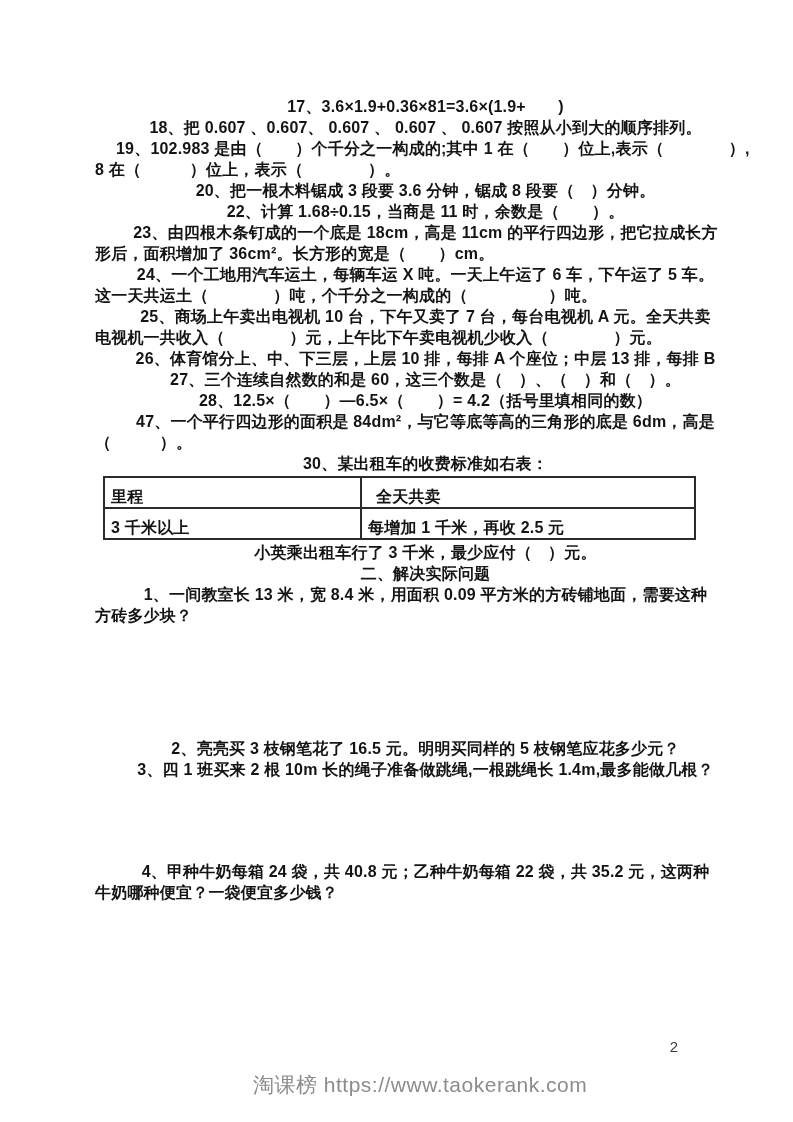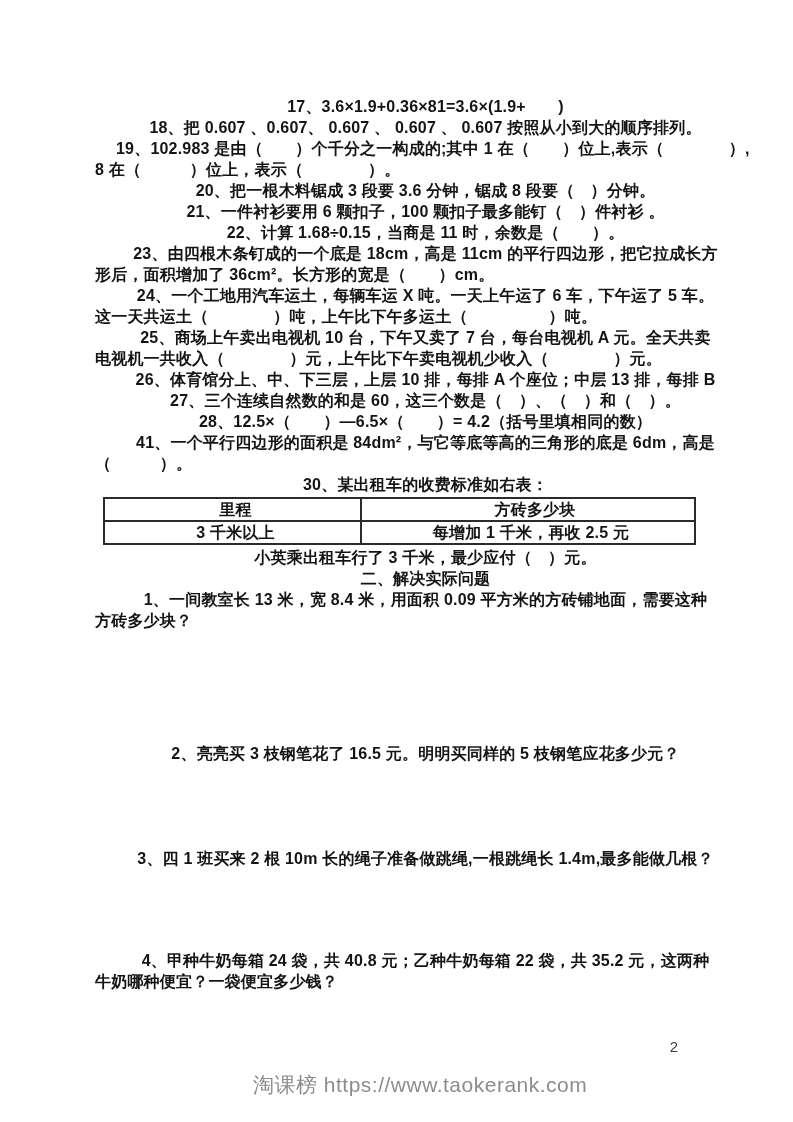--- a/index.html
+++ b/index.html
@@ -15,28 +15,28 @@
     letter-spacing:0.2px;
   }
   .line{white-space:nowrap;height:21px;}
   .line.num{padding-left:21px;text-align:center;}
   table.fare{
     border-collapse:collapse;margin:2px 0 2px 8px;
     font-size:16px;font-weight:700;color:#141414;
     table-layout:fixed;width:579px;
   }
   table.fare td,table.fare th{
-    border:2px solid #2b2b2b;height:20px;padding:0 0 0 6px;
-    font-weight:700;text-align:center;font-size:16px;white-space:nowrap;
+    border:2px solid #2b2b2b;height:20px;padding:8px 0 0 6px;
+    font-weight:700;text-align:left;font-size:16px;white-space:nowrap;
   }
   table.fare .c1{width:249px;}
   table.fare .c2{width:318px;}
   table.fare th.c2{padding-left:14px;}
   .gap-p2{margin-top:112px;}
-  .gap-p3{margin-top:84px;}
+  .gap-p3{}
   .gap-p4{margin-top:81px;}
   .page-number{
     position:absolute;left:664px;top:1038px;width:20px;
     font-size:15px;color:#3c3c3c;font-weight:400;text-align:center;
   }
   .watermark{
     position:absolute;left:253px;top:1071px;
     font-size:21px;color:#8c8c8c;font-weight:400;letter-spacing:0.5px;
     white-space:nowrap;
   }
@@ -44,40 +44,39 @@
 </head>
 <body>
 
 <div class="page">
   <div class="content">
     <div class="line num">17、3.6×1.9+0.36×81=3.6×(1.9+　　)</div>
     <div class="line num">18、把 0.607 、0.607、 0.607 、 0.607 、 0.607 按照从小到大的顺序排列。</div>
     <div class="line num">19、102.983 是由（　　）个千分之一构成的;其中 1 在（　　）位上,表示（　　　　）,</div>
     <div class="line">8 在（　　　）位上，表示（　　　　）。</div>
     <div class="line num">20、把一根木料锯成 3 段要 3.6 分钟，锯成 8 段要（　）分钟。</div>
-    <div class="line num">21、一件衬衫要用 6 颗扣子，100 颗扣子最多能钉（　）件衬衫 。</div>
     <div class="line num">22、计算 1.68÷0.15，当商是 11 时，余数是（　　）。</div>
     <div class="line num">23、由四根木条钉成的一个底是 18cm，高是 11cm 的平行四边形，把它拉成长方</div>
     <div class="line">形后，面积增加了 36cm²。长方形的宽是（　　）cm。</div>
     <div class="line num">24、一个工地用汽车运土，每辆车运 X 吨。一天上午运了 6 车，下午运了 5 车。</div>
-    <div class="line">这一天共运土（　　　　）吨，上午比下午多运土（　　　　　）吨。</div>
+    <div class="line">这一天共运土（　　　　）吨，个千分之一构成的（　　　　　）吨。</div>
     <div class="line num">25、商场上午卖出电视机 10 台，下午又卖了 7 台，每台电视机 A 元。全天共卖</div>
     <div class="line">电视机一共收入（　　　　）元，上午比下午卖电视机少收入（　　　　）元。</div>
     <div class="line num">26、体育馆分上、中、下三层，上层 10 排，每排 A 个座位；中层 13 排，每排 B</div>
     <div class="line num">27、三个连续自然数的和是 60，这三个数是（　）、（　）和（　）。</div>
     <div class="line num">28、12.5×（　　）—6.5×（　　）= 4.2（括号里填相同的数）</div>
-    <div class="line num">41、一个平行四边形的面积是 84dm²，与它等底等高的三角形的底是 6dm，高是</div>
+    <div class="line num">47、一个平行四边形的面积是 84dm²，与它等底等高的三角形的底是 6dm，高是</div>
     <div class="line">（　　　）。</div>
     <div class="line num">30、某出租车的收费标准如右表：</div>
 
     <table class="fare">
       <tbody>
         <tr>
           <th class="c1">里程</th>
-          <th class="c2">方砖多少块</th>
+          <th class="c2">全天共卖</th>
         </tr>
         <tr>
           <td class="c1">3 千米以上</td>
           <td class="c2">每增加 1 千米，再收 2.5 元</td>
         </tr>
       </tbody>
     </table>
 
     <div class="line num">小英乘出租车行了 3 千米，最少应付（　）元。</div>
     <div class="line num">二、解决实际问题</div>

